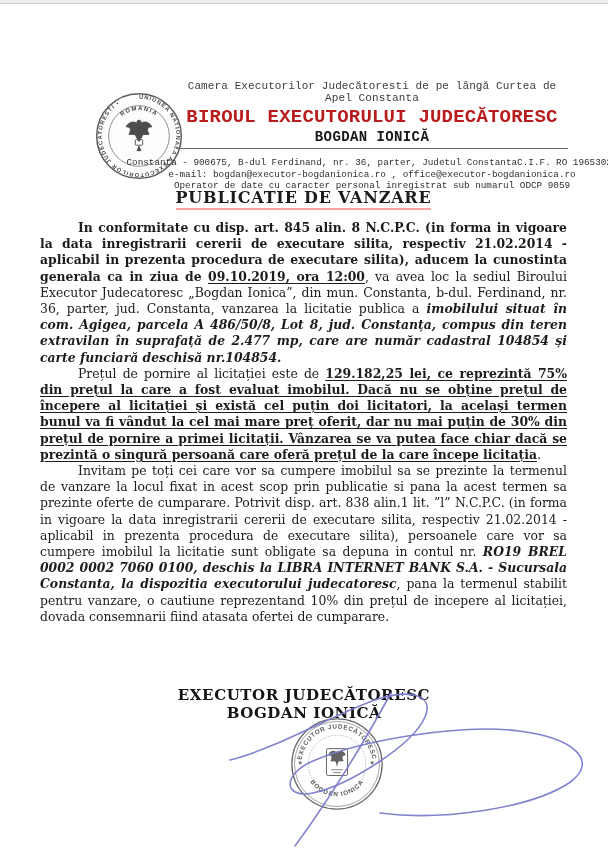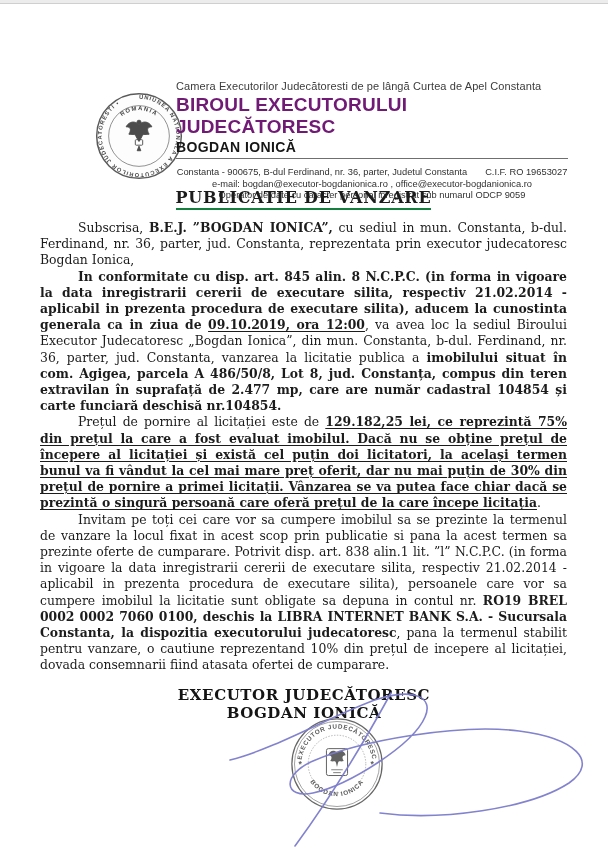--- a/index.html
+++ b/index.html
@@ -7,38 +7,38 @@
     position:relative;width:608px;height:855px;margin:0 auto;
     background:#ffffff;overflow:hidden;
     font-family:"DejaVu Serif", serif;color:#1c1c1c;
     border-right:1px solid #e3e3e3;
   }
   .top-strip{position:absolute;top:0;left:0;width:100%;height:3px;background:#ececec;border-bottom:1px solid #cfcfcf;}
 
   
   .letterhead{position:absolute;top:80px;left:0;width:100%;height:110px;}
   .logo{position:absolute;left:92px;top:10px;width:94px;height:92px;}
-  .head-text{position:absolute;left:176px;top:0;width:392px;font-family:Liberation Sans, sans-serif;}
+  .head-text{position:absolute;left:176px;top:0;width:392px;text-align:center;font-family:Liberation Mono, monospace;}
   .camera-line{font-size:11px;color:#3c3c3c;letter-spacing:0.1px;}
-  .office-name{font-size:19px;font-weight:700;color:#701a75;letter-spacing:0.2px;margin-top:2px;}
+  .office-name{font-size:19px;font-weight:700;color:#b91c1c;letter-spacing:0.2px;margin-top:2px;}
   .executor-name{font-size:14px;font-weight:700;color:#161616;letter-spacing:0.4px;margin-top:1px;}
   .header-rule{border-top:1.5px solid #6f6f6f;margin-top:3px;}
   .contact{margin-top:8px;font-size:9.3px;color:#303030;line-height:11.5px;}
   .c-line{display:flex;justify-content:center;}
   .c-line span{white-space:nowrap;}
   .g18{width:18px;} .g14{width:14px;}
 
   
   .doc-body{position:absolute;top:188px;left:40px;width:527px;}
   .doc-title{margin:0 0 13px 0;text-align:center;font-size:16px;font-weight:700;letter-spacing:0.8px;}
-  .doc-title .tt{border-bottom:2px solid #15803d;padding-bottom:1px;}
+  .doc-title .tt{border-bottom:2px solid #fca5a5;padding-bottom:1px;}
   .doc-body p{margin:0;text-indent:38px;text-align:justify;font-size:12.4px;line-height:16.2px;}
   .seg-b{font-weight:700;}
   .seg-bu{font-weight:700;text-decoration:underline;text-underline-offset:2px;text-decoration-thickness:1.2px;}
-  .seg-bi{font-weight:700;}
+  .seg-bi{font-weight:700;font-style:italic;}
 
   
   .sig-block{position:absolute;top:686px;left:0;width:608px;text-align:center;
     font-size:15px;font-weight:700;letter-spacing:0.6px;line-height:18px;color:#141414;}
   .stamp{position:absolute;left:289px;top:716px;width:96px;height:96px;opacity:0.92;}
   .ink{position:absolute;left:228px;top:672px;width:380px;height:183px;pointer-events:none;}
 </style>
 </head>
 <body>
 
@@ -83,21 +83,20 @@
         </div>
         <div class="c-line">
           <span>Operator de date cu caracter personal inregistrat sub numarul ODCP 9059</span>
         </div>
       </div>
     </div>
   </header>
 
   <main class="doc-body">
     <h1 class="doc-title"><span class="tt">PUBLICATIE DE VANZARE</span></h1>
-    <p><span>Subscrisa, </span><span class="seg-b">B.E.J. ”BOGDAN IONICA”,</span><span> cu sediul in mun. Constanta, b-dul. Ferdinand, nr. 36, parter, jud. Constanta, reprezentata prin executor judecatoresc Bogdan Ionica,</span></p>
     <p><span class="seg-b">In conformitate cu disp. art. 845 alin. 8 N.C.P.C. (in forma in vigoare la data inregistrarii cererii de executare silita, respectiv 21.02.2014 - aplicabil in prezenta procedura de executare silita), aducem la cunostinta generala ca in ziua de </span><span class="seg-bu">09.10.2019, ora 12:00</span><span>, va avea loc la sediul Biroului Executor Judecatoresc „Bogdan Ionica”, din mun. Constanta, b-dul. Ferdinand, nr. 36, parter, jud. Constanta, vanzarea la licitatie publica a </span><span class="seg-bi">imobilului situat în com. Agigea, parcela A 486/50/8, Lot 8, jud. Constanța, compus din teren extravilan în suprafață de 2.477 mp, care are număr cadastral  104854 și carte funciară deschisă nr.104854.</span></p>
     <p><span>Prețul de pornire al licitației este de </span><span class="seg-bu">129.182,25 lei, ce reprezintă 75% din prețul la care a fost evaluat imobilul. Dacă nu se obține prețul de începere al licitației și există cel puțin doi licitatori, la același termen bunul va fi vândut la cel mai mare preț oferit, dar nu mai puțin de 30% din prețul de pornire a primei licitații. Vânzarea se va putea face chiar dacă se prezintă o singură persoană care oferă prețul de la care începe licitația</span><span>.</span></p>
     <p><span>Invitam pe toți cei care vor sa cumpere imobilul sa se prezinte la termenul de vanzare la locul fixat in acest scop prin publicatie si pana la acest termen sa prezinte oferte de cumparare. Potrivit disp. art. 838 alin.1 lit. ”l” N.C.P.C. (in forma in vigoare la data inregistrarii cererii de executare silita, respectiv 21.02.2014 - aplicabil in prezenta procedura de executare silita), persoanele care vor sa cumpere imobilul la licitatie sunt obligate sa depuna in contul nr. </span><span class="seg-bi">RO19 BREL 0002 0002 7060 0100, deschis la LIBRA INTERNET BANK S.A. - Sucursala Constanta, la dispozitia executorului judecatoresc</span><span>, pana la termenul stabilit pentru vanzare, o cautiune reprezentand 10% din prețul de incepere al licitației, dovada consemnarii fiind atasata ofertei de cumparare.</span></p>
   </main>
 
   <section class="sig-block">
     <div>EXECUTOR JUDECĂTORESC</div>
     <div>BOGDAN IONICĂ</div>
   </section>
 

